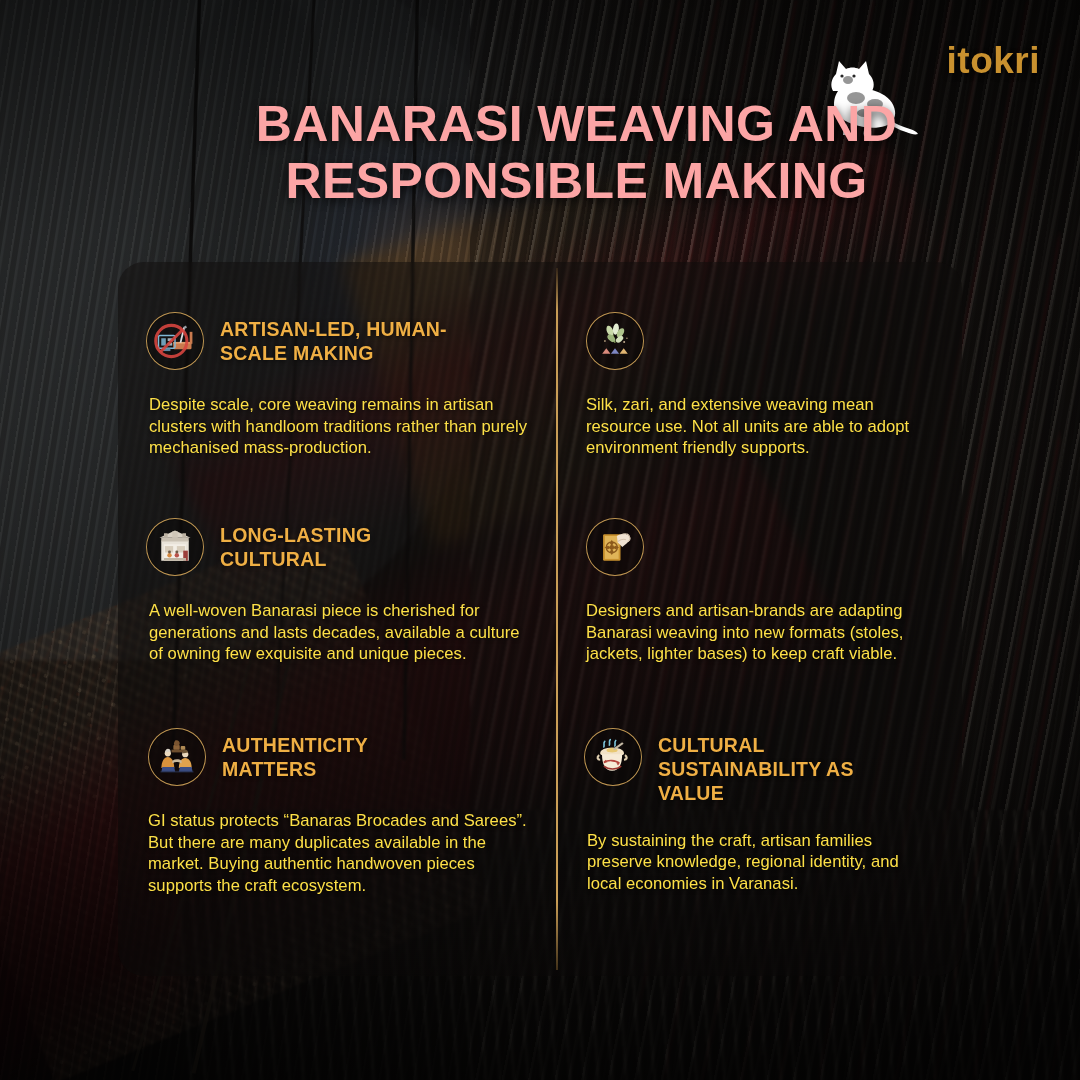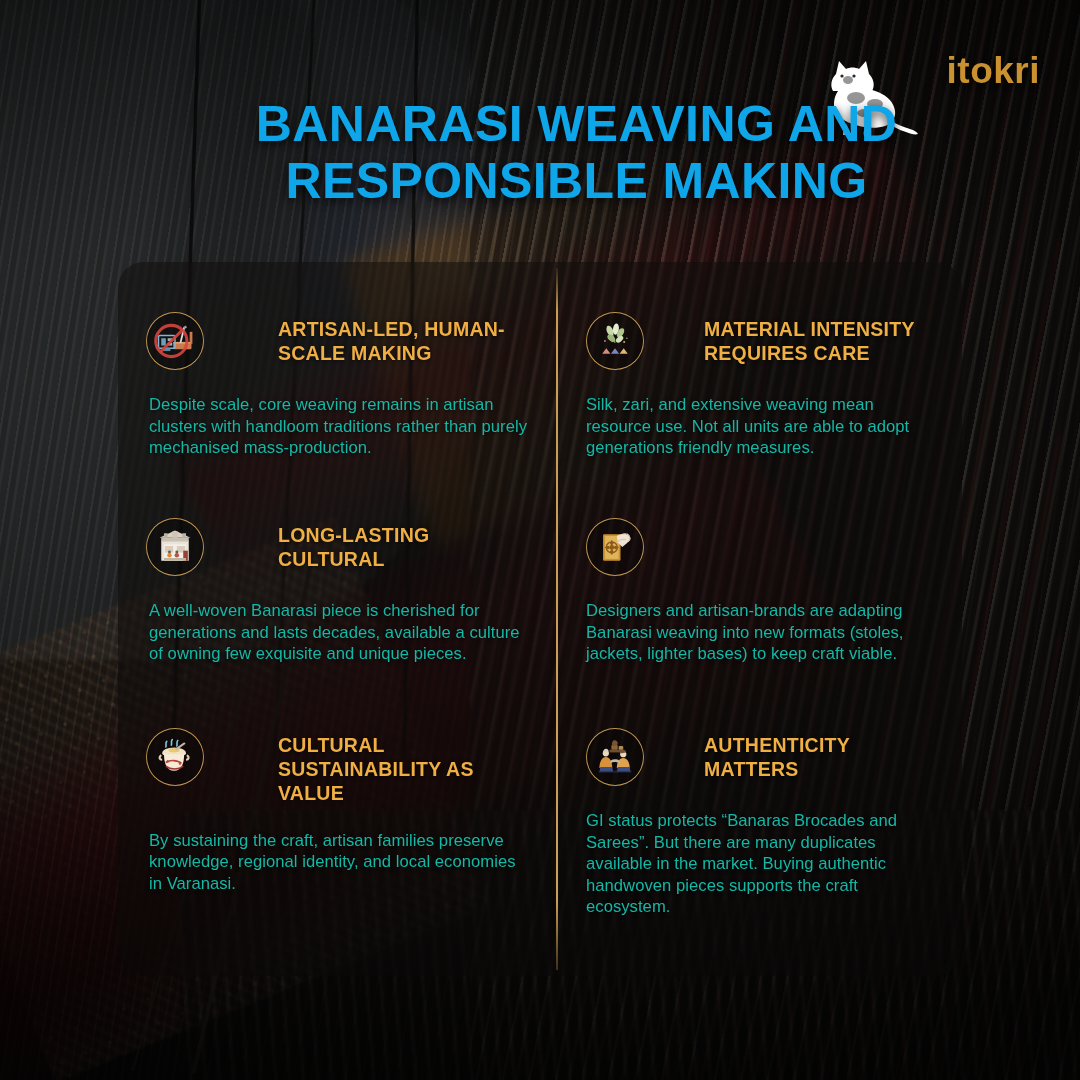--- a/index.html
+++ b/index.html
@@ -174,33 +174,33 @@
 
   
   .bg-vignette{
     background:
       radial-gradient(ellipse 78% 62% at 50% 44%, rgba(0,0,0,.10) 0%, rgba(0,0,0,.46) 62%, rgba(0,0,0,.72) 100%),
       linear-gradient(180deg, rgba(0,0,0,.30) 0%, rgba(0,0,0,.12) 22%, rgba(0,0,0,.20) 70%, rgba(0,0,0,.52) 100%);
   }
 
   
   .logo{
-    position:absolute; right:40px; top:52px;
+    position:absolute; right:40px; top:42px;
     font-size:37px; font-weight:700; letter-spacing:.5px;
     color:#C9912F;
     text-shadow:0 2px 6px rgba(0,0,0,.65);
     line-height:1;
   }
 
   .mascot{ position:absolute; left:818px; top:58px; width:110px; height:78px; }
 
   .title{
     position:absolute; left:0; right:0; top:96px;
     text-align:center;
-    color:#0ea5e9;
+    color:#fca5a5;
     font-size:50px; font-weight:700;
     line-height:1.14;
     letter-spacing:.4px;
     padding:0 77px 0 150px;
     text-shadow:0 3px 10px rgba(0,0,0,.72);
   }
 
   
   .panel{
     position:absolute;
@@ -223,21 +223,21 @@
     position:absolute; left:118px; top:262px; width:844px; height:714px;
     display:grid;
     grid-template-columns:438px 406px;
     grid-template-rows:206px 210px 216px;
   }
   .card{ position:relative; padding:0; }
   .col-l{ padding:50px 28px 0 28px; }
   .col-r{ padding:50px 26px 0 30px; }
 
   .card-head{
-    display:flex; align-items:flex-start; gap:31px;justify-content:space-between;
+    display:flex; align-items:flex-start; gap:16px;
   }
 
   .icon-circle{
     flex:0 0 auto;
     width:58px; height:58px; border-radius:50%;
     border:1.4px solid rgba(206,162,88,.92);
     background:rgba(10,8,7,.42);
     display:flex; align-items:center; justify-content:center;
     overflow:hidden;
     box-shadow:0 0 0 1px rgba(0,0,0,.35) inset;
@@ -250,21 +250,21 @@
     line-height:1.24;
     letter-spacing:.25px;
     padding-top:5px;
     max-width:250px;
     text-shadow:0 1px 4px rgba(0,0,0,.6);
   }
   .col-r .card-title{ max-width:232px; }
 
   .card-body{
     margin-top:24px;
-    color:#14b8a6;
+    color:#fde047;
     font-size:16.6px;
     line-height:1.30;
     letter-spacing:.05px;
     text-shadow:0 1px 4px rgba(0,0,0,.72);
   }
   .col-l .card-body{ margin-left:3px; max-width:400px; }
   .col-r .card-body{ margin-left:0px;  max-width:418px; }
 </style>
 </head>
 <body>
@@ -356,23 +356,22 @@
             <ellipse cx="20" cy="21" rx="3" ry="5" fill="#9DB67C" transform="rotate(-48 20 21)"></ellipse>
             <ellipse cx="29" cy="22" rx="2.8" ry="4.6" fill="#D3E0BA" transform="rotate(50 29 22)"></ellipse>
             <circle cx="34" cy="25" r="1.1" fill="#BFA98C"></circle>
             <circle cx="37" cy="21" r="0.9" fill="#A89274"></circle>
             <circle cx="13" cy="24" r="1" fill="#A89274"></circle>
             <path d="M10 38 l4.5-6 4.5 6z" fill="#D98A7C"></path>
             <path d="M19.5 38 l4.5-6 4.5 6z" fill="#7D86C2"></path>
             <path d="M29 38 l4.5-6 4.5 6z" fill="#E0B572"></path>
           </svg>
         </div>
-        <div class="card-title">MATERIAL INTENSITY REQUIRES CARE</div>
-      </div>
-      <div class="card-body">Silk, zari, and extensive weaving mean resource use. Not all units are able to adopt generations friendly measures.</div>
+      </div>
+      <div class="card-body">Silk, zari, and extensive weaving mean resource use. Not all units are able to adopt environment friendly supports.</div>
     </div>
 
     <div class="card col-l">
       <div class="card-head">
         <div class="icon-circle">
           <svg viewBox="0 0 48 48" width="44" height="44" aria-hidden="true">
             <rect x="9" y="17" width="30" height="22" fill="#E9E3D9"></rect>
             <rect x="9" y="14" width="30" height="4" fill="#C9C0B2"></rect>
             <path d="M7 14 L24 6 L41 14z" fill="#D9D1C4"></path>
             <rect x="12" y="9" width="4" height="5" fill="#BDB3A4"></rect>
@@ -408,42 +407,20 @@
             <path d="M28.5 24.5 l-4-2 -3 2 3 2z" fill="#8C5A1C"></path>
             <path d="M26 12 C31 9 35 9 38 11 c3 2 3 5 1 7 l-7 6 -5-5 z" fill="#F0E2D2"></path>
             <path d="M32 10 c4-1 7 0 8 3 c1 2 0 4-2 5" fill="none" stroke="#D6C3AE" stroke-width="1.2"></path>
             <path d="M27 18 c3-2 6-3 9-2" fill="none" stroke="#D6C3AE" stroke-width="1.1"></path>
           </svg>
         </div>
       </div>
       <div class="card-body">Designers and artisan-brands are adapting Banarasi weaving into new formats (stoles, jackets, lighter bases) to keep craft viable.</div>
     </div>
 
-    <div class="card col-l">
-      <div class="card-head">
-        <div class="icon-circle">
-          <svg viewBox="0 0 48 48" width="44" height="44" aria-hidden="true">
-            <path d="M15 7 c-2 2 0 4-1 6 M21 5 c-2 2 0 4-1 6 M27 6 c-2 2 0 4-1 6" stroke="#7EC6DC" stroke-width="1.8" fill="none" stroke-linecap="round"></path>
-            <path d="M10 20 C10 16 16 14 23 14 C30 14 36 16 36 20 C36 22 33 23 23 23 C13 23 10 22 10 20z" fill="#F2E2C6"></path>
-            <path d="M12 21 C12 31 15 39 23 39 C31 39 34 31 34 21 z" fill="#F7EBD6"></path>
-            <path d="M17 17 C17 15 20 14 23 14 C26 14 29 15 29 17 C29 18.5 26 19 23 19 C20 19 17 18.5 17 17z" fill="#E8C872"></path>
-            <path d="M24 15 L34 8 l1.6 1.6 -10 7z" fill="#C3B8A4"></path>
-            <path d="M9 22 C6 24 7 27 10 27" stroke="#E0CFB0" stroke-width="2.4" fill="none"></path>
-            <path d="M37 22 C40 24 39 27 36 27" stroke="#E0CFB0" stroke-width="2.4" fill="none"></path>
-            <path d="M14 30 C18 27 27 27 31 31" stroke="#B4443C" stroke-width="1.8" fill="none"></path>
-            <path d="M14 30 l1.6-3 2.4 2.6z" fill="#B4443C"></path>
-            <path d="M31 31 l-3.2-.4 1.6 2.8z" fill="#B4443C"></path>
-            <path d="M14 34 C19 38 28 38 33 34" stroke="#9B3630" stroke-width="1.6" fill="none"></path>
-          </svg>
-        </div>
-        <div class="card-title">CULTURAL SUSTAINABILITY AS VALUE</div>
-      </div>
-      <div class="card-body">By sustaining the craft, artisan families preserve knowledge, regional identity, and local economies in Varanasi.</div>
-    </div>
-
     <div class="card col-r">
       <div class="card-head">
         <div class="icon-circle">
           <svg viewBox="0 0 48 48" width="44" height="44" aria-hidden="true">
             <rect x="18" y="16" width="16" height="3" fill="#6E4E2E"></rect>
             <rect x="20" y="11" width="7" height="5" rx="1" fill="#8C6238"></rect>
             <rect x="28" y="12" width="5" height="4" rx="1" fill="#B08A54"></rect>
             <path d="M22 6 c3-1 5 1 5 3 c0 2-2 3-4 3 c-2 0-3-2-2-4z" fill="#7A5430"></path>
             <circle cx="14" cy="20" r="3.4" fill="#EBD9BE"></circle>
             <path d="M11 19 c0-3 2-4 3-4 c2 0 3 1 3 3 c-2 0-4 1-6 1z" fill="#D9D2C6"></path>
@@ -455,14 +432,36 @@
             <path d="M27 35 l13 0 1 5 -15 0z" fill="#3C4E86"></path>
             <path d="M19 28 c3-2 7-2 10 0 l0 3 c-4-2-7-2-10 0z" fill="#C9B79A"></path>
             <rect x="6" y="39" width="36" height="2" fill="#2E3A5C" opacity=".55"></rect>
           </svg>
         </div>
         <div class="card-title">AUTHENTICITY MATTERS</div>
       </div>
       <div class="card-body">GI status protects “Banaras Brocades and Sarees”. But there are many duplicates available in the market. Buying authentic handwoven pieces supports the craft ecosystem.</div>
     </div>
 
+    <div class="card col-l">
+      <div class="card-head">
+        <div class="icon-circle">
+          <svg viewBox="0 0 48 48" width="44" height="44" aria-hidden="true">
+            <path d="M15 7 c-2 2 0 4-1 6 M21 5 c-2 2 0 4-1 6 M27 6 c-2 2 0 4-1 6" stroke="#7EC6DC" stroke-width="1.8" fill="none" stroke-linecap="round"></path>
+            <path d="M10 20 C10 16 16 14 23 14 C30 14 36 16 36 20 C36 22 33 23 23 23 C13 23 10 22 10 20z" fill="#F2E2C6"></path>
+            <path d="M12 21 C12 31 15 39 23 39 C31 39 34 31 34 21 z" fill="#F7EBD6"></path>
+            <path d="M17 17 C17 15 20 14 23 14 C26 14 29 15 29 17 C29 18.5 26 19 23 19 C20 19 17 18.5 17 17z" fill="#E8C872"></path>
+            <path d="M24 15 L34 8 l1.6 1.6 -10 7z" fill="#C3B8A4"></path>
+            <path d="M9 22 C6 24 7 27 10 27" stroke="#E0CFB0" stroke-width="2.4" fill="none"></path>
+            <path d="M37 22 C40 24 39 27 36 27" stroke="#E0CFB0" stroke-width="2.4" fill="none"></path>
+            <path d="M14 30 C18 27 27 27 31 31" stroke="#B4443C" stroke-width="1.8" fill="none"></path>
+            <path d="M14 30 l1.6-3 2.4 2.6z" fill="#B4443C"></path>
+            <path d="M31 31 l-3.2-.4 1.6 2.8z" fill="#B4443C"></path>
+            <path d="M14 34 C19 38 28 38 33 34" stroke="#9B3630" stroke-width="1.6" fill="none"></path>
+          </svg>
+        </div>
+        <div class="card-title">CULTURAL SUSTAINABILITY AS VALUE</div>
+      </div>
+      <div class="card-body">By sustaining the craft, artisan families preserve knowledge, regional identity, and local economies in Varanasi.</div>
+    </div>
+
   </div>
 </div>
 
 </body></html>

